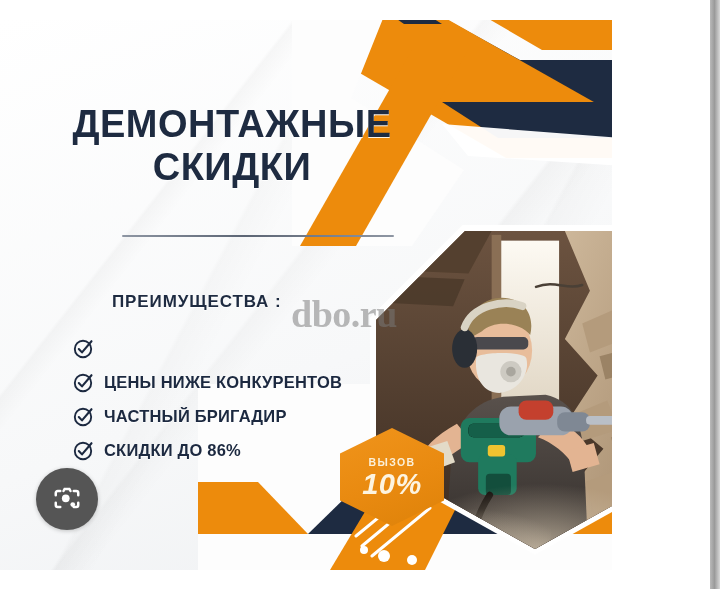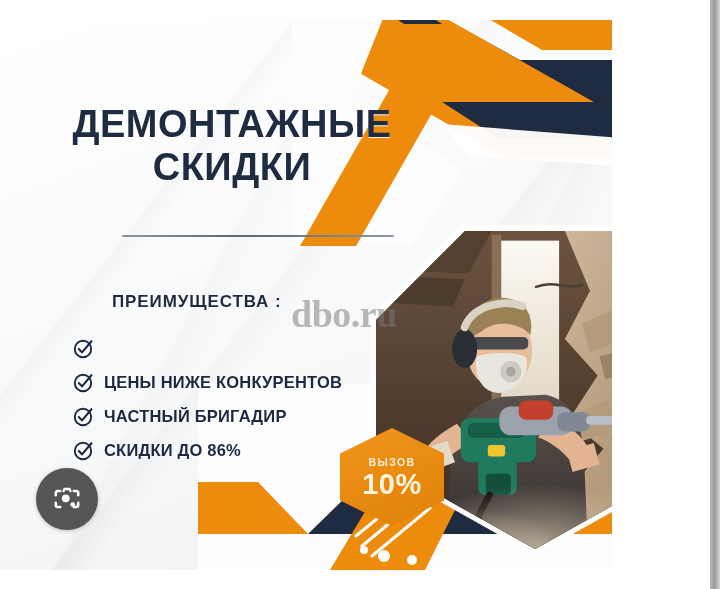--- a/index.html
+++ b/index.html
@@ -170,20 +170,21 @@
     font-size:10.5px; font-weight:700;
     letter-spacing:1.4px;
     color:#fbf0d9;
     margin-bottom:2px;
   }
   .badge .b-big {
     font-size:29px; font-weight:700;
     color:#fdf4e0;
     letter-spacing:.5px;
     line-height:1;
+    font-style:italic;
   }
 
   
   .watermark {
     position:absolute;
     left:291px; top:272px;
     font-size:38px;
     font-weight:700;
     color:rgba(120,120,120,.52);
     letter-spacing:-0.5px;

